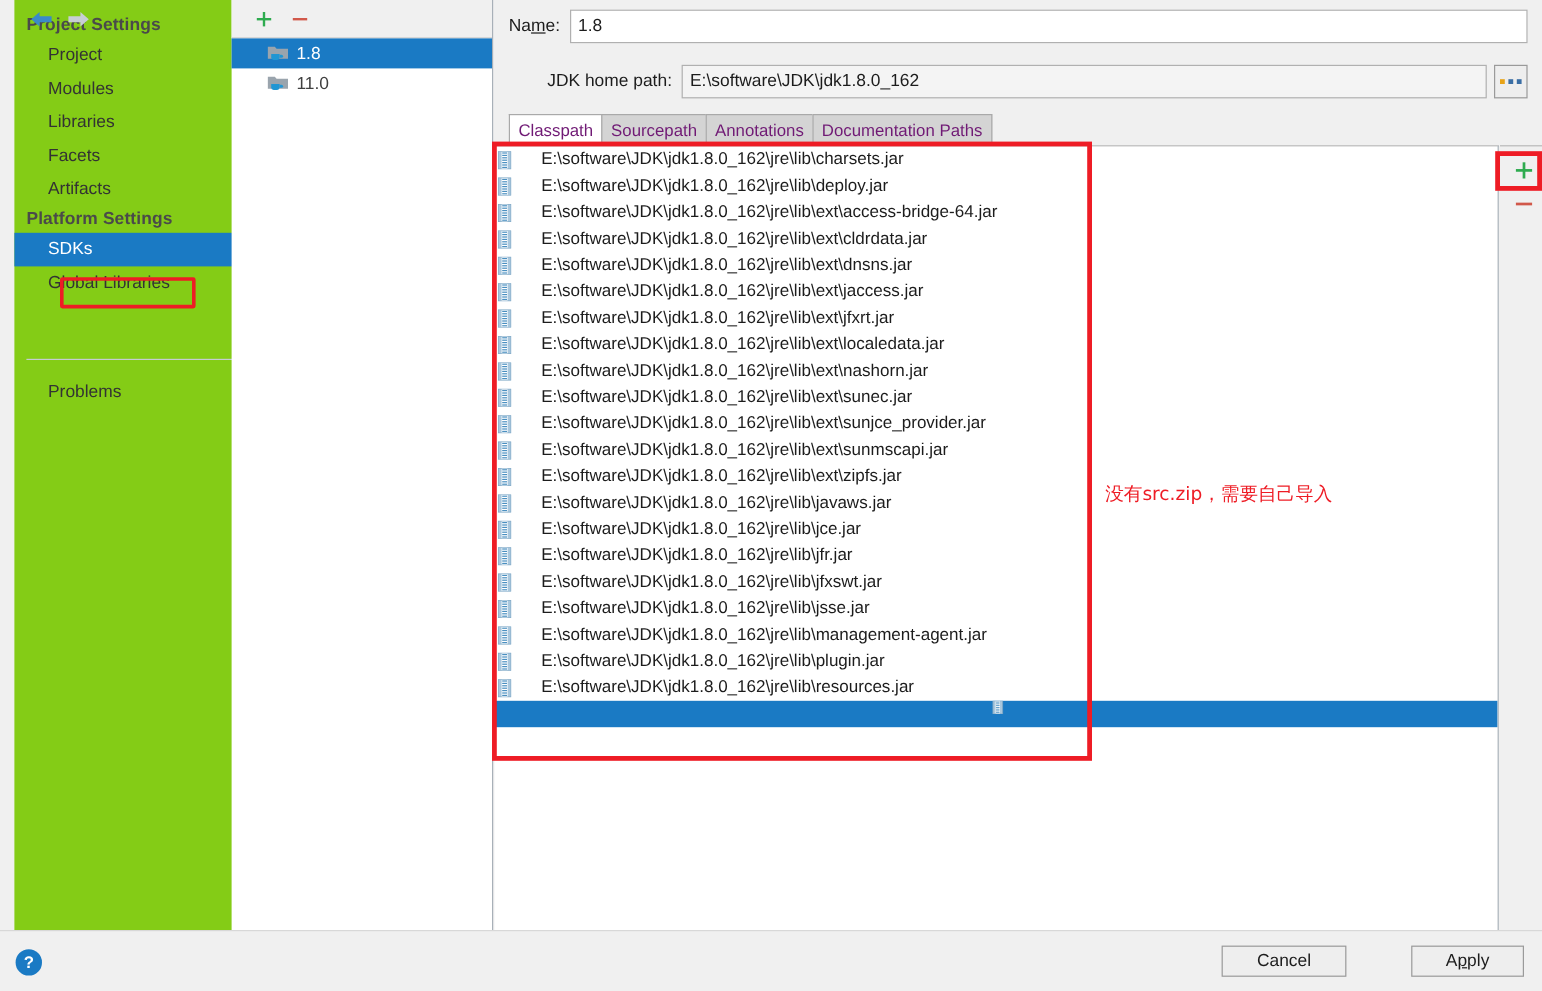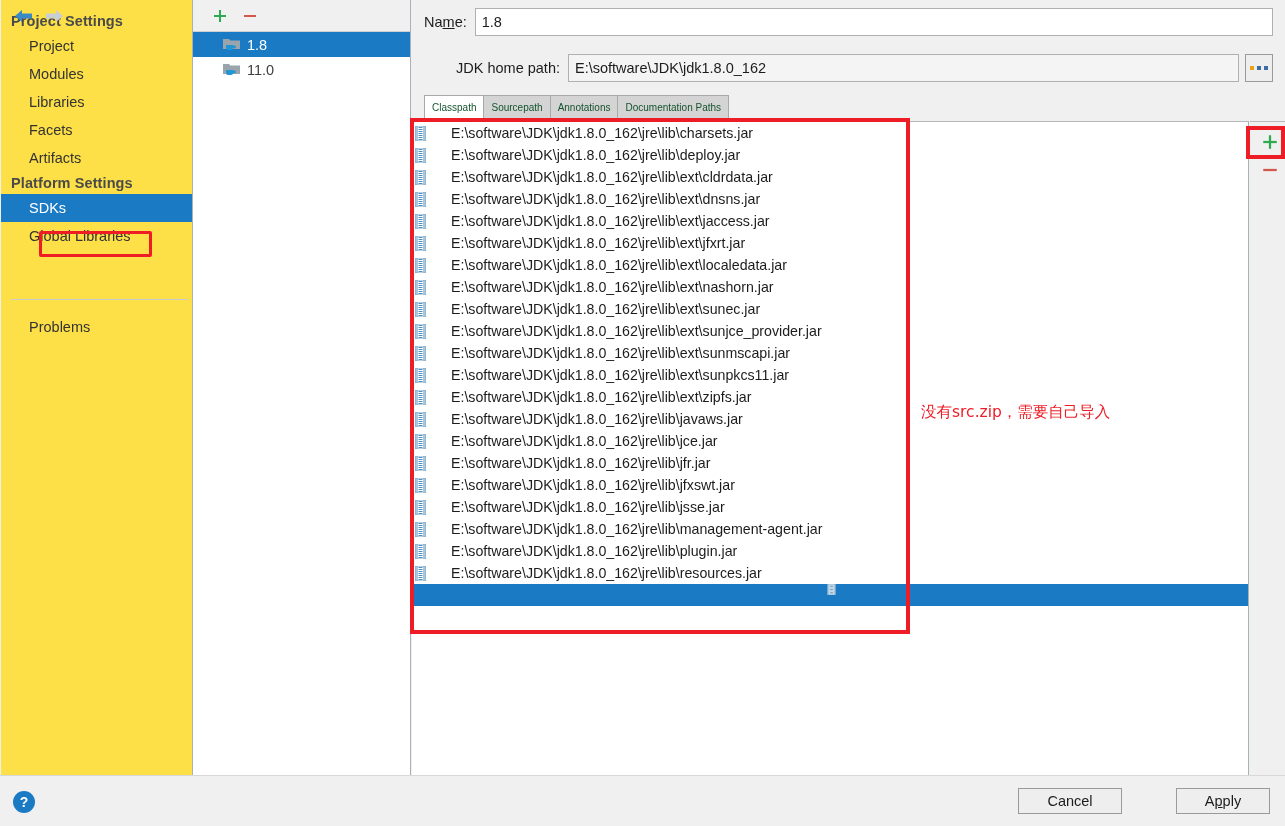--- a/index.html
+++ b/index.html
@@ -11,23 +11,23 @@
     background: #ffffff;
   }
   #root {
     position: relative;
     width: 1285px; height: 826px;
     background: #f0f0f0;
   }
 
   
   #sidebar {
-    position: absolute; left: 1px; top: 0;
+    position: absolute; left: 12px; top: 0;
     width: 192px; height: 775px;
-    background: #fde047;
+    background: #84cc16;
     border-right: 1px solid #a8b0b8;
   }
   #nav-arrows {
     position: absolute; left: 0; top: 0;
     width: 192px; height: 32px;
     display: flex; align-items: center; padding-left: 8px;
   }
   .nav-arrow {
     width: 30px; height: 26px;
     display: flex; align-items: center; justify-content: center;
@@ -125,21 +125,21 @@
   .dot { width: 4px; height: 4px; display: block; }
 
   
   #tabs {
     display: flex; align-items: flex-end;
     margin: 10px 0 0 12px; height: 25px;
   }
   .tab {
     height: 25px; line-height: 24px;
     padding: 0 7px;
-    font-size: 10px; color: #14532d;
+    font-size: 14px; color: #701a75;
     background: #d4d4d4;
     border: 1px solid #a9a9a9;
     border-right: none;
     cursor: pointer;
   }
   .tab:last-child { border-right: 1px solid #a9a9a9; }
   .tab.active { background: #ffffff; border-bottom-color: #ffffff; }
 
   
   #cp-area {
@@ -379,20 +379,37 @@
               <rect x="3.5" y="1" width="4" height="1"></rect>
               <rect x="3.5" y="3" width="4" height="1"></rect>
               <rect x="3.5" y="5" width="4" height="1"></rect>
               <rect x="3.5" y="7" width="4" height="1"></rect>
               <rect x="3.5" y="9" width="4" height="1"></rect>
               <rect x="3.5" y="11" width="4" height="1"></rect>
               <rect x="3.5" y="13" width="4" height="1"></rect>
             </g>
             <rect x="0" y="0" width="11" height="15" fill="none" stroke="#7fa8c6" stroke-width="1"></rect>
           </svg>
+          <span class="cp-label">E:\software\JDK\jdk1.8.0_162\jre\lib\ext\access-bridge-64.jar</span>
+        </div>
+        <div class="cp-row">
+          <svg class="jar-icon" viewBox="0 0 11 15">
+            <rect x="0" y="0" width="11" height="15" fill="#a9c7dd"></rect>
+            <rect x="3" y="0" width="5" height="15" fill="#ffffff"></rect>
+            <g fill="#4a8fc0">
+              <rect x="3.5" y="1" width="4" height="1"></rect>
+              <rect x="3.5" y="3" width="4" height="1"></rect>
+              <rect x="3.5" y="5" width="4" height="1"></rect>
+              <rect x="3.5" y="7" width="4" height="1"></rect>
+              <rect x="3.5" y="9" width="4" height="1"></rect>
+              <rect x="3.5" y="11" width="4" height="1"></rect>
+              <rect x="3.5" y="13" width="4" height="1"></rect>
+            </g>
+            <rect x="0" y="0" width="11" height="15" fill="none" stroke="#7fa8c6" stroke-width="1"></rect>
+          </svg>
           <span class="cp-label">E:\software\JDK\jdk1.8.0_162\jre\lib\ext\cldrdata.jar</span>
         </div>
         <div class="cp-row">
           <svg class="jar-icon" viewBox="0 0 11 15">
             <rect x="0" y="0" width="11" height="15" fill="#a9c7dd"></rect>
             <rect x="3" y="0" width="5" height="15" fill="#ffffff"></rect>
             <g fill="#4a8fc0">
               <rect x="3.5" y="1" width="4" height="1"></rect>
               <rect x="3.5" y="3" width="4" height="1"></rect>
               <rect x="3.5" y="5" width="4" height="1"></rect>
@@ -516,37 +533,20 @@
               <rect x="3.5" y="3" width="4" height="1"></rect>
               <rect x="3.5" y="5" width="4" height="1"></rect>
               <rect x="3.5" y="7" width="4" height="1"></rect>
               <rect x="3.5" y="9" width="4" height="1"></rect>
               <rect x="3.5" y="11" width="4" height="1"></rect>
               <rect x="3.5" y="13" width="4" height="1"></rect>
             </g>
             <rect x="0" y="0" width="11" height="15" fill="none" stroke="#7fa8c6" stroke-width="1"></rect>
           </svg>
           <span class="cp-label">E:\software\JDK\jdk1.8.0_162\jre\lib\ext\sunmscapi.jar</span>
-        </div>
-        <div class="cp-row">
-          <svg class="jar-icon" viewBox="0 0 11 15">
-            <rect x="0" y="0" width="11" height="15" fill="#a9c7dd"></rect>
-            <rect x="3" y="0" width="5" height="15" fill="#ffffff"></rect>
-            <g fill="#4a8fc0">
-              <rect x="3.5" y="1" width="4" height="1"></rect>
-              <rect x="3.5" y="3" width="4" height="1"></rect>
-              <rect x="3.5" y="5" width="4" height="1"></rect>
-              <rect x="3.5" y="7" width="4" height="1"></rect>
-              <rect x="3.5" y="9" width="4" height="1"></rect>
-              <rect x="3.5" y="11" width="4" height="1"></rect>
-              <rect x="3.5" y="13" width="4" height="1"></rect>
-            </g>
-            <rect x="0" y="0" width="11" height="15" fill="none" stroke="#7fa8c6" stroke-width="1"></rect>
-          </svg>
-          <span class="cp-label">E:\software\JDK\jdk1.8.0_162\jre\lib\ext\sunpkcs11.jar</span>
         </div>
         <div class="cp-row">
           <svg class="jar-icon" viewBox="0 0 11 15">
             <rect x="0" y="0" width="11" height="15" fill="#a9c7dd"></rect>
             <rect x="3" y="0" width="5" height="15" fill="#ffffff"></rect>
             <g fill="#4a8fc0">
               <rect x="3.5" y="1" width="4" height="1"></rect>
               <rect x="3.5" y="3" width="4" height="1"></rect>
               <rect x="3.5" y="5" width="4" height="1"></rect>
               <rect x="3.5" y="7" width="4" height="1"></rect>

